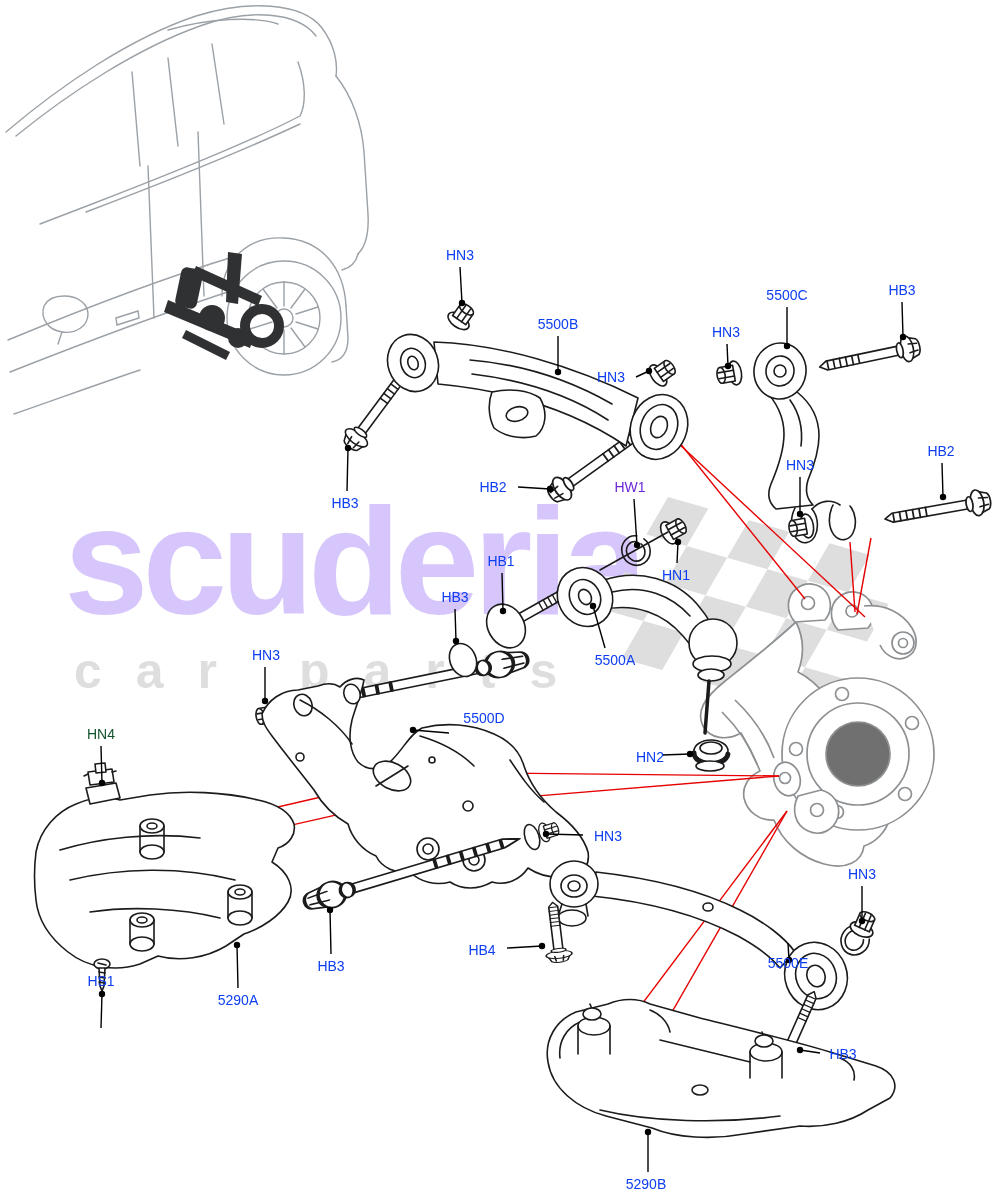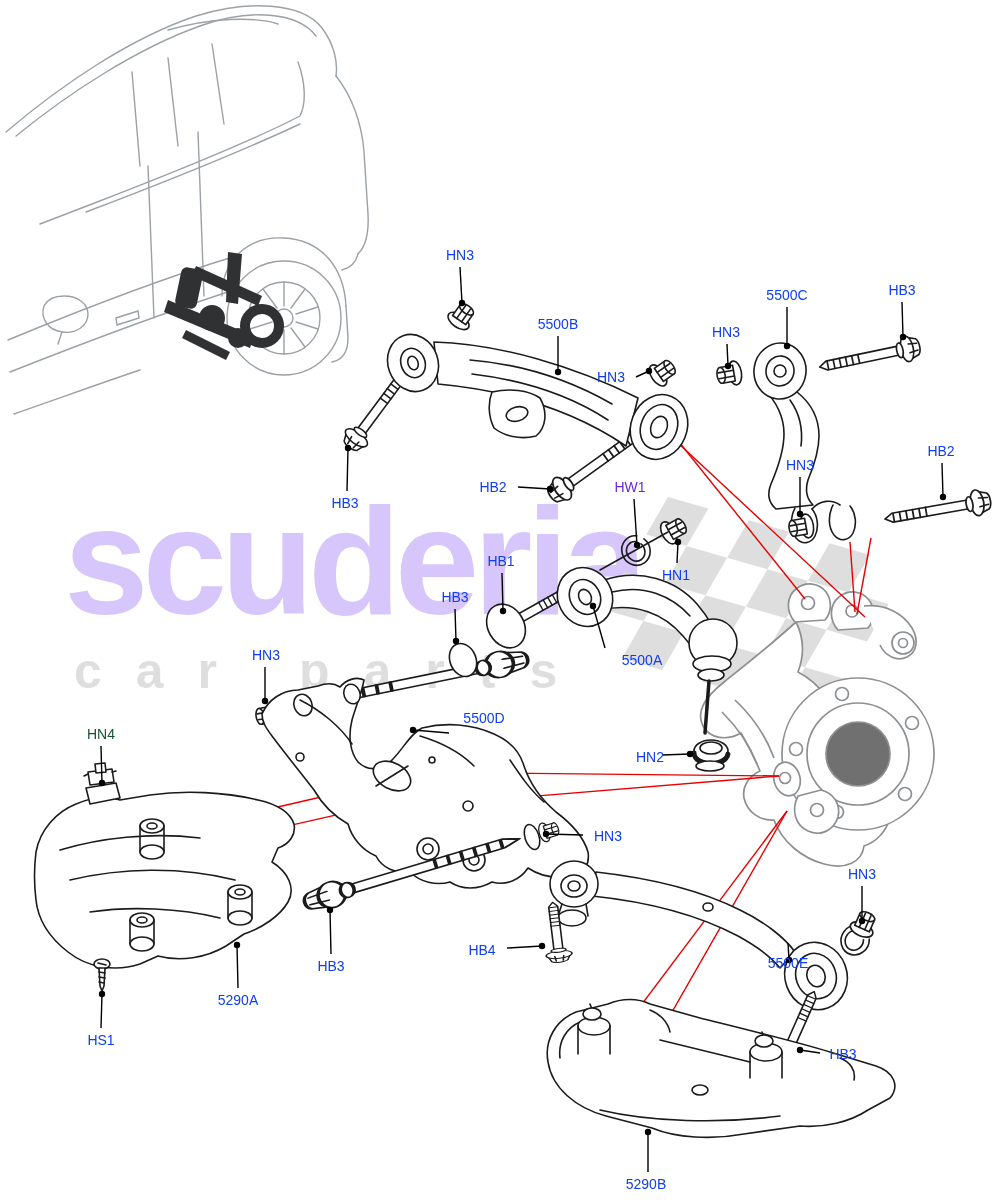--- a/index.html
+++ b/index.html
@@ -355,28 +355,28 @@
       <div class="part-label" style="left: 902px; top: 290px; color: rgb(13, 62, 242);">HB3</div>
       <div class="part-label" style="left: 726px; top: 332px; color: rgb(13, 62, 242);">HN3</div>
       <div class="part-label" style="left: 800px; top: 465px; color: rgb(13, 62, 242);">HN3</div>
       <div class="part-label" style="left: 941px; top: 451px; color: rgb(13, 62, 242);">HB2</div>
       <div class="part-label" style="left: 493px; top: 487px; color: rgb(13, 62, 242);">HB2</div>
       <div class="part-label" style="left: 630px; top: 487px; color: #6d28d9;">HW1</div>
       <div class="part-label" style="left: 501px; top: 561px; color: rgb(13, 62, 242);">HB1</div>
       <div class="part-label" style="left: 676px; top: 575px; color: rgb(13, 62, 242);">HN1</div>
       <div class="part-label" style="left: 345px; top: 503px; color: rgb(13, 62, 242);">HB3</div>
       <div class="part-label" style="left: 455px; top: 597px; color: rgb(13, 62, 242);">HB3</div>
-      <div class="part-label" style="left: 615px; top: 660px; color: rgb(13, 62, 242); margin-left: 27px;">5500A</div>
+      <div class="part-label" style="left: 615px; top: 660px; color: rgb(13, 62, 242);">5500A</div>
       <div class="part-label" style="left: 266px; top: 655px; color: rgb(13, 62, 242);">HN3</div>
       <div class="part-label" style="left: 484px; top: 718px; color: rgb(13, 62, 242);">5500D</div>
       <div class="part-label" style="left: 101px; top: 734px; color: #14532d;">HN4</div>
       <div class="part-label" style="left: 638px; top: 757px; color: rgb(13, 62, 242); margin-left: 12px;">HN2</div>
       <div class="part-label" style="left: 608px; top: 836px; color: rgb(13, 62, 242);">HN3</div>
       <div class="part-label" style="left: 331px; top: 966px; color: rgb(13, 62, 242);">HB3</div>
       <div class="part-label" style="left: 482px; top: 950px; color: rgb(13, 62, 242);">HB4</div>
       <div class="part-label" style="left: 788px; top: 931px; color: rgb(13, 62, 242); margin-top: 32px;">5500E</div>
       <div class="part-label" style="left: 862px; top: 874px; color: rgb(13, 62, 242);">HN3</div>
       <div class="part-label" style="left: 843px; top: 1054px; color: rgb(13, 62, 242);">HB3</div>
       <div class="part-label" style="left: 238px; top: 1000px; color: rgb(13, 62, 242);">5290A</div>
-      <div class="part-label" style="left: 101px; top: 1040px; color: rgb(13, 62, 242);">HS1</div>
+      <div class="part-label" style="left: 101px; top: 981px; color: rgb(13, 62, 242);">HS1</div>
       <div class="part-label" style="left: 646px; top: 1184px; color: rgb(13, 62, 242);">5290B</div>
     </div>
 </div>
 
 </body></html>

